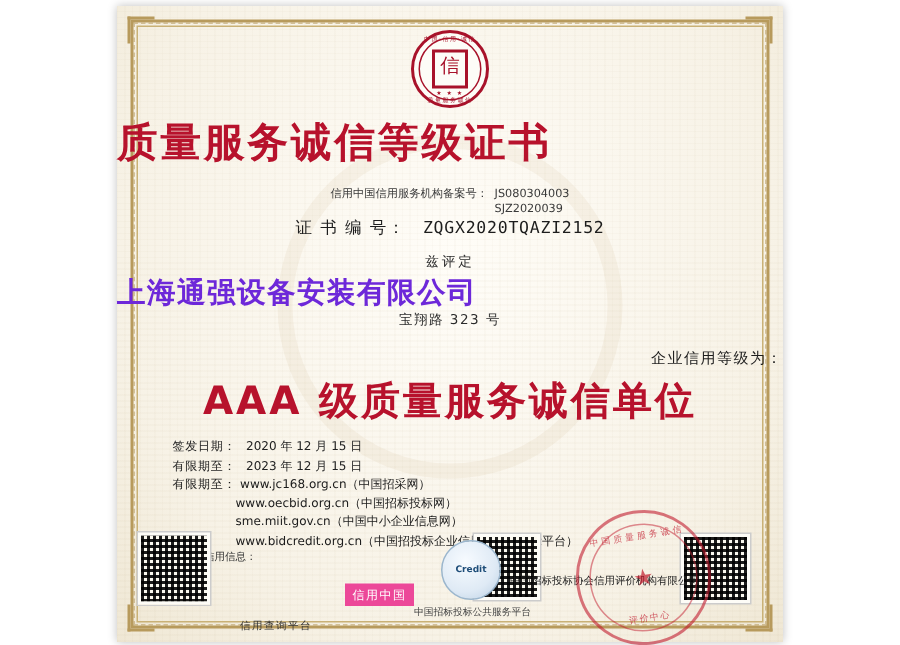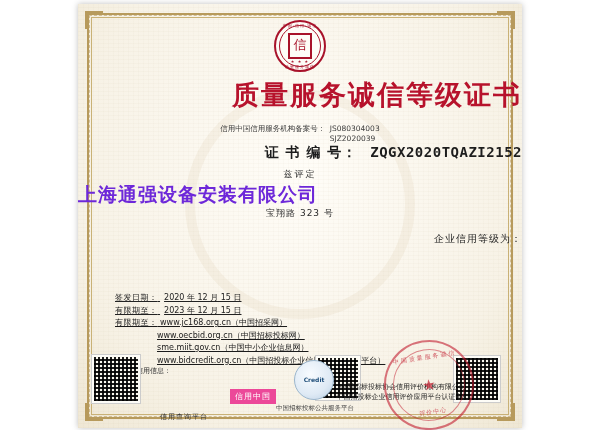--- a/index.html
+++ b/index.html
@@ -142,21 +142,21 @@
     font-size: 4px;
     color: #a8122a;
     letter-spacing: 1px;
   }
 
   
   .main-title {
     position: absolute;
     left: 0; right: 0;
     top: 73px;
-    text-align: right;
+    text-align: left;
     color: #b7122c;
     font-size: 27px;
     font-weight: bold;
     letter-spacing: 2px;
     font-family: "DejaVu Sans", "Liberation Sans", sans-serif;
   }
 
   .record-block {
     position: absolute;
     left: 0; right: 0;
@@ -174,24 +174,23 @@
     text-align: left;
     vertical-align: top;
     margin-left: 2px;
   }
 
   
   .certno-row {
     position: absolute;
     left: 0; right: 0;
     top: 140px;
-    text-align: right;
-    font-size: 14px;
+    text-align: center;
+    font-size: 11px;
     color: #1d1d1d;
-    font-weight: bold;
   }
   .certno-label { letter-spacing: 1px; }
   .certno-value {
     margin-left: 8px;
     font-family: "DejaVu Sans Mono", "Liberation Mono", monospace;
     letter-spacing: 0.5px;
   }
 
   .award-word {
     position: absolute;
@@ -246,21 +245,21 @@
   
   .meta {
     position: absolute;
     left: 37px;
     top: 288px;
     width: 370px;
     font-size: 8px;
     color: #222222;
     line-height: 12.5px;
   }
-  .meta-row { white-space: nowrap; text-decoration: underline; }
+  .meta-row { white-space: nowrap; }
   .meta-label { letter-spacing: 0.5px; }
   .meta-value { margin-left: 4px; }
   .site-row { color: #1b1b1b; }
   .site-url { font-family: "DejaVu Sans", "Liberation Sans", sans-serif; }
 
   .notice-label {
     position: absolute;
     left: 37px;
     top: 362px;
     font-size: 7px;
@@ -433,20 +432,21 @@
     <div class="certno-row">
       <span class="certno-label">证 书 编 号：</span>
       <span class="certno-value">ZQGX2020TQAZI2152</span>
     </div>
 
     <div class="award-word">兹评定</div>
     <div class="company-name">上海通强设备安装有限公司</div>
     <div class="company-sub">宝翔路 323 号</div>
 
     <div class="grade-label">企业信用等级为：</div>
+    <div class="grade-value">AAA 级质量服务诚信单位</div>
 
     <div class="meta">
       <div class="meta-row">
         <span class="meta-label">签发日期：</span>
         <span class="meta-value">2020 年 12 月 15 日</span>
       </div>
       <div class="meta-row">
         <span class="meta-label">有限期至：</span>
         <span class="meta-value">2023 年 12 月 15 日</span>
       </div>
@@ -469,21 +469,20 @@
 
     <div class="qr" id="qr-mid"></div>
     <div class="credit-badge">Credit</div>
     <div class="qr" id="qr-right"></div>
 
     <div class="redbox">信用中国</div>
     <div class="bottom-note">中国招标投标公共服务平台</div>
 
     <div class="issuer">
       <div>中国招标投标协会信用评价机构有限公司</div>
-      <div>中国招投标企业信用评价应用平台认证中心</div>
     </div>
 
     <div class="seal">
       <div class="seal-inner"></div>
       <div class="seal-text">中国质量服务诚信</div>
       <div class="seal-star">★</div>
       <div class="seal-text-b">评价中心</div>
     </div>
 
     <div class="vertical-strip">信用查询平台</div>

